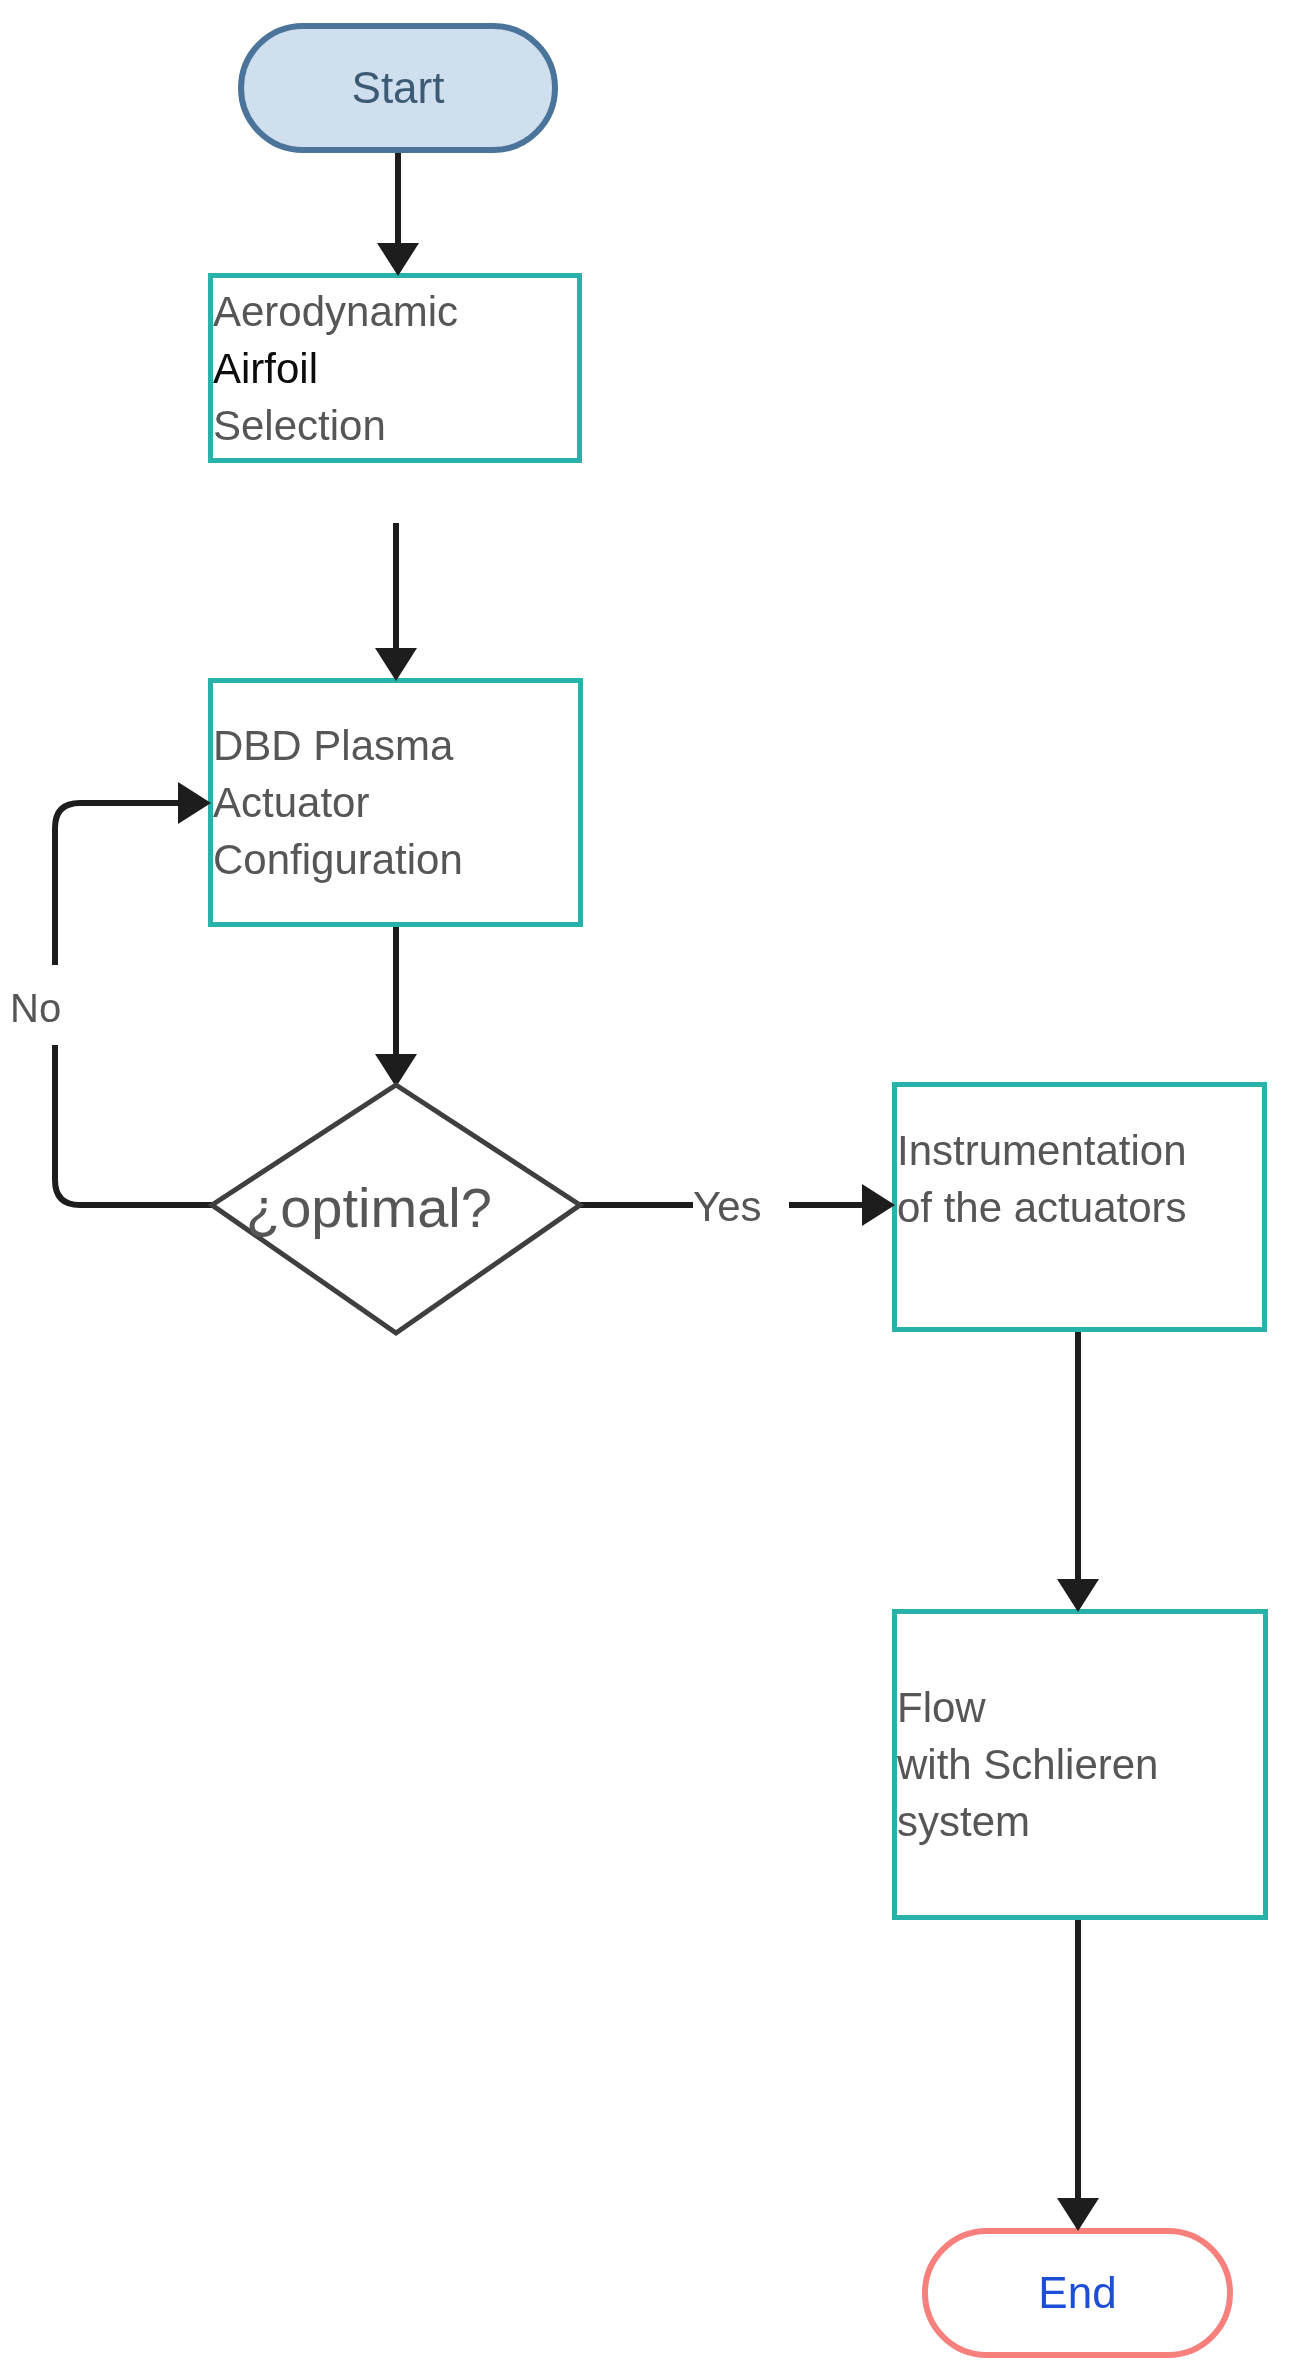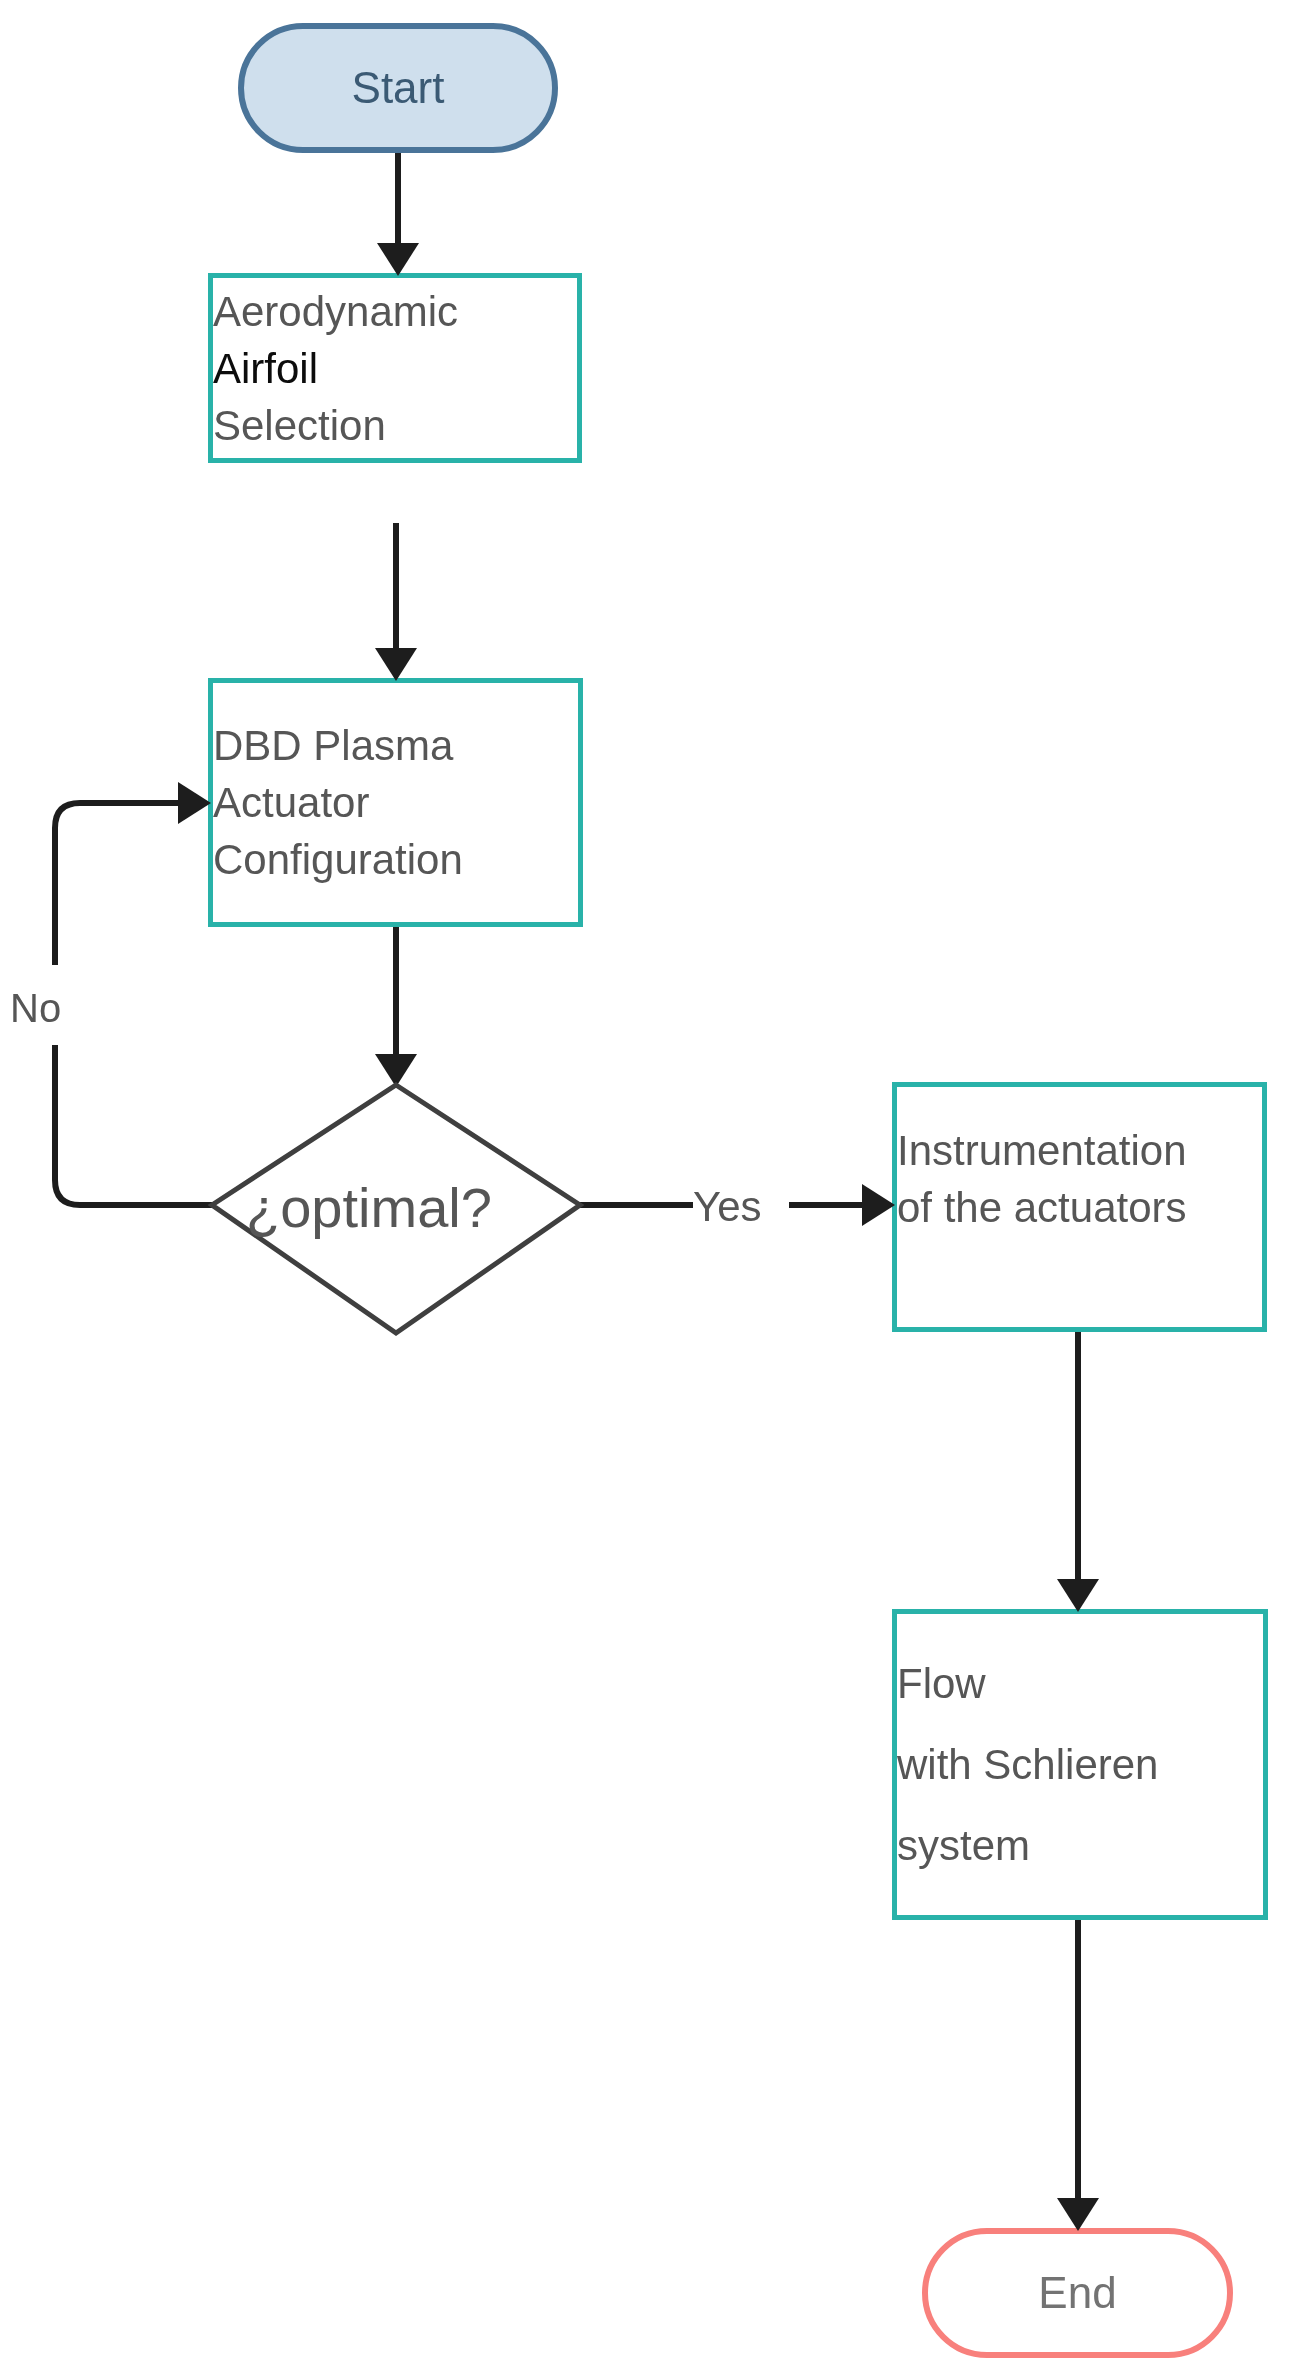--- a/index.html
+++ b/index.html
@@ -43,33 +43,33 @@
   }
   .pill.start {
     left: 238px; top: 23px; width: 320px; height: 130px;
     background: var(--start-fill);
     border: 6px solid var(--start-border);
     color: var(--start-text);
   }
   .pill.end {
     left: 922px; top: 2228px; width: 311px; height: 130px;
     border: 6px solid var(--end-border);
-    color: #737373;
+    color: #1d4ed8;
   }
   .rect {
     border: 5px solid var(--process-border);
     color: var(--text-gray);
     font-size: 42px;
     line-height: 57px;
   }
   .rect.box-airfoil { left: 208px; top: 273px; width: 374px; height: 190px; }
   .rect.box-dbd     { left: 208px; top: 678px; width: 375px; height: 249px; }
   .rect.box-instr   { left: 892px; top: 1082px; width: 375px; height: 250px;
                       justify-content: flex-start; padding-top: 35px; }
-  .rect.box-flow    { left: 892px; top: 1609px; width: 376px; height: 311px; gap: 24px; }
+  .rect.box-flow    { left: 892px; top: 1609px; width: 376px; height: 311px; }
   .nl { width: 100%; }
   .nl.black { color: var(--text-black); }
   svg.edges {
     position: absolute;
     left: 0; top: 0;
     z-index: 2;
     pointer-events: none;
   }
   svg .line {
     fill: none;

